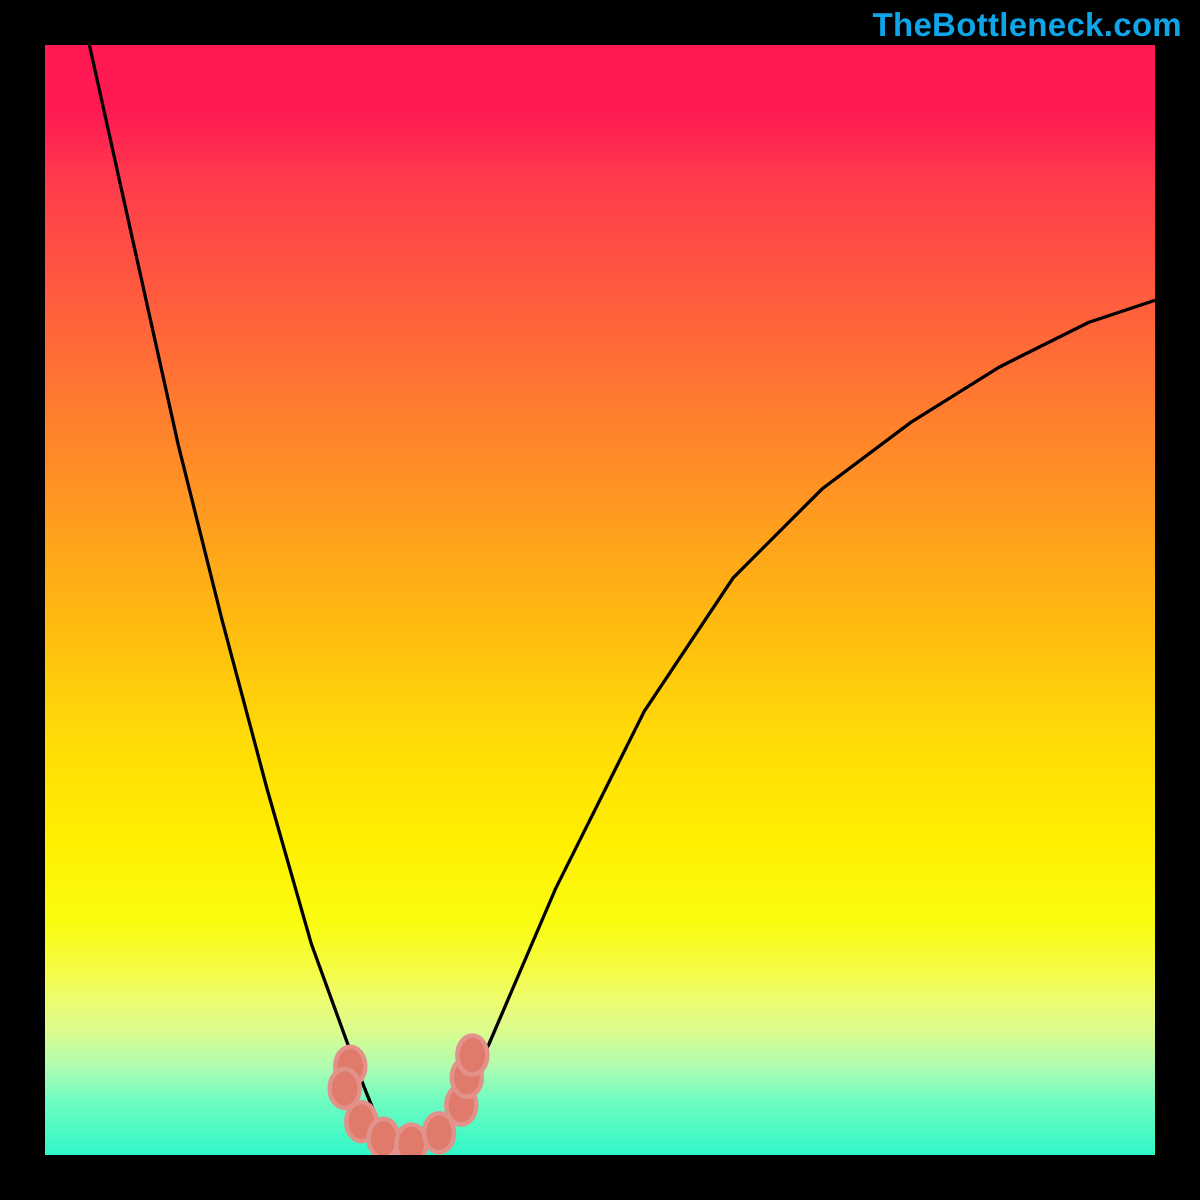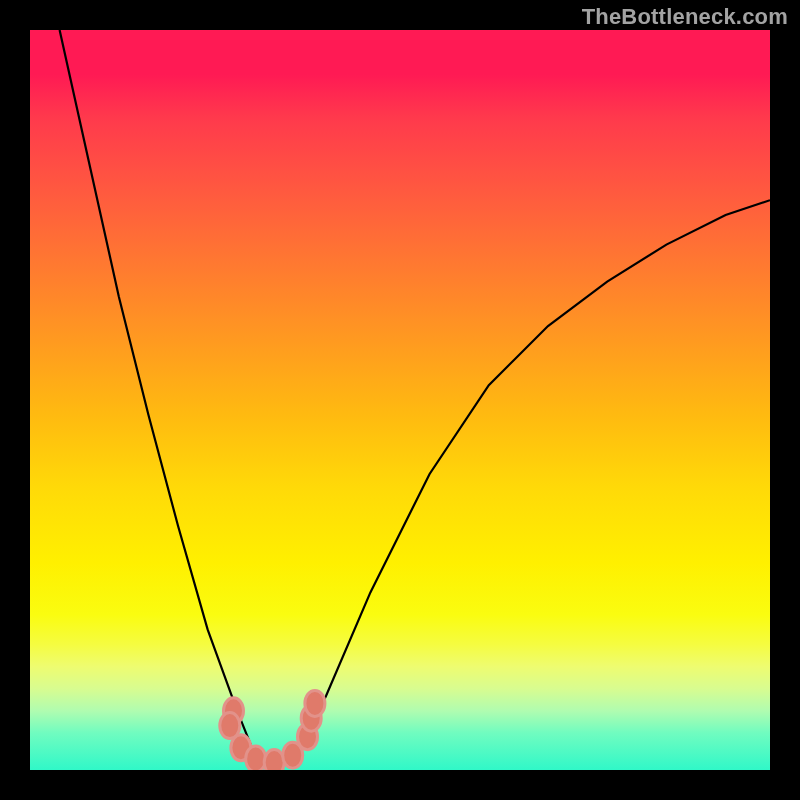--- a/index.html
+++ b/index.html
@@ -16,21 +16,21 @@
     width: 800px;
     height: 800px;
     background: #000;
   }
   .watermark {
     position: absolute;
     top: 4px;
     right: 12px;
     font-size: 22px;
     font-weight: 600;
-    color: #a3a3a3;
+    color: #0ea5e9;
     letter-spacing: 0.2px;
     z-index: 50;
   }
   .plot {
     position: absolute;
     left: 30px;
     top: 30px;
     width: 740px;
     height: 740px;
     overflow: hidden;

